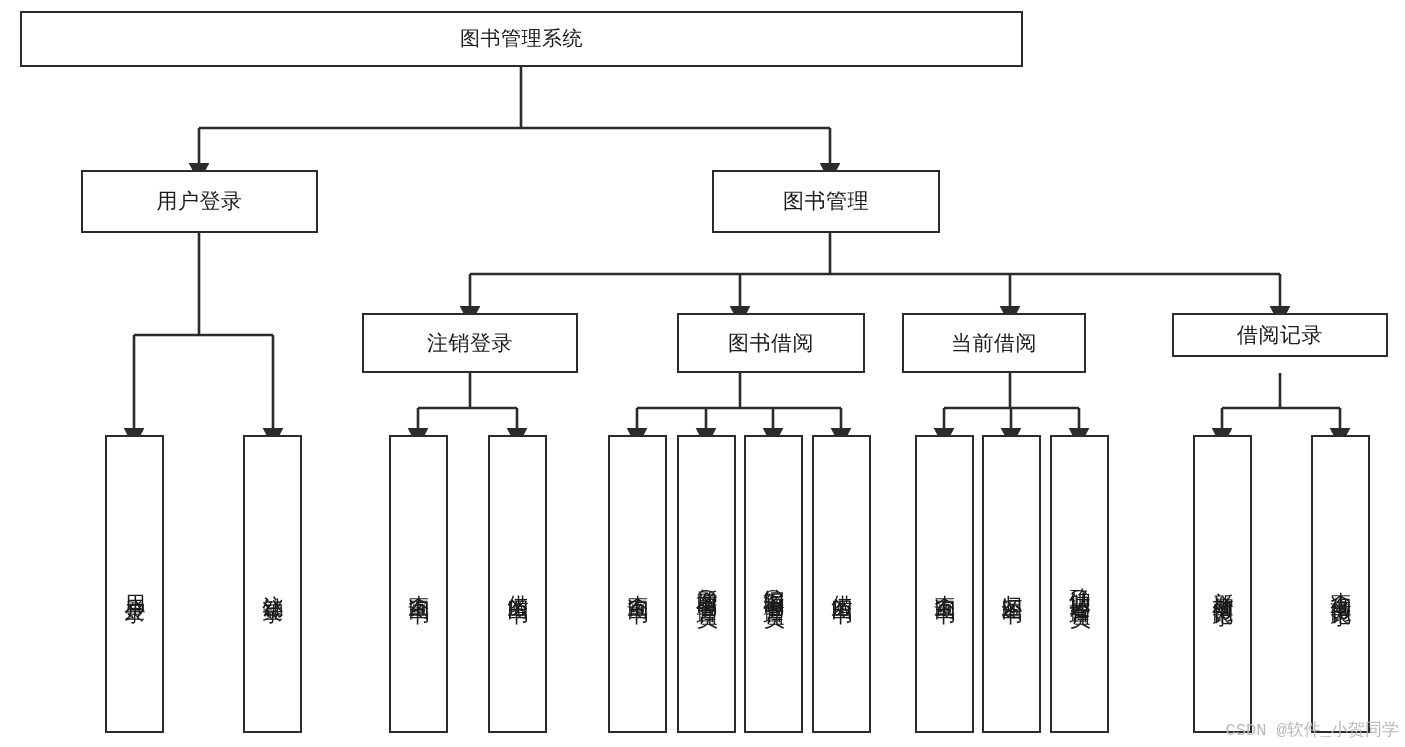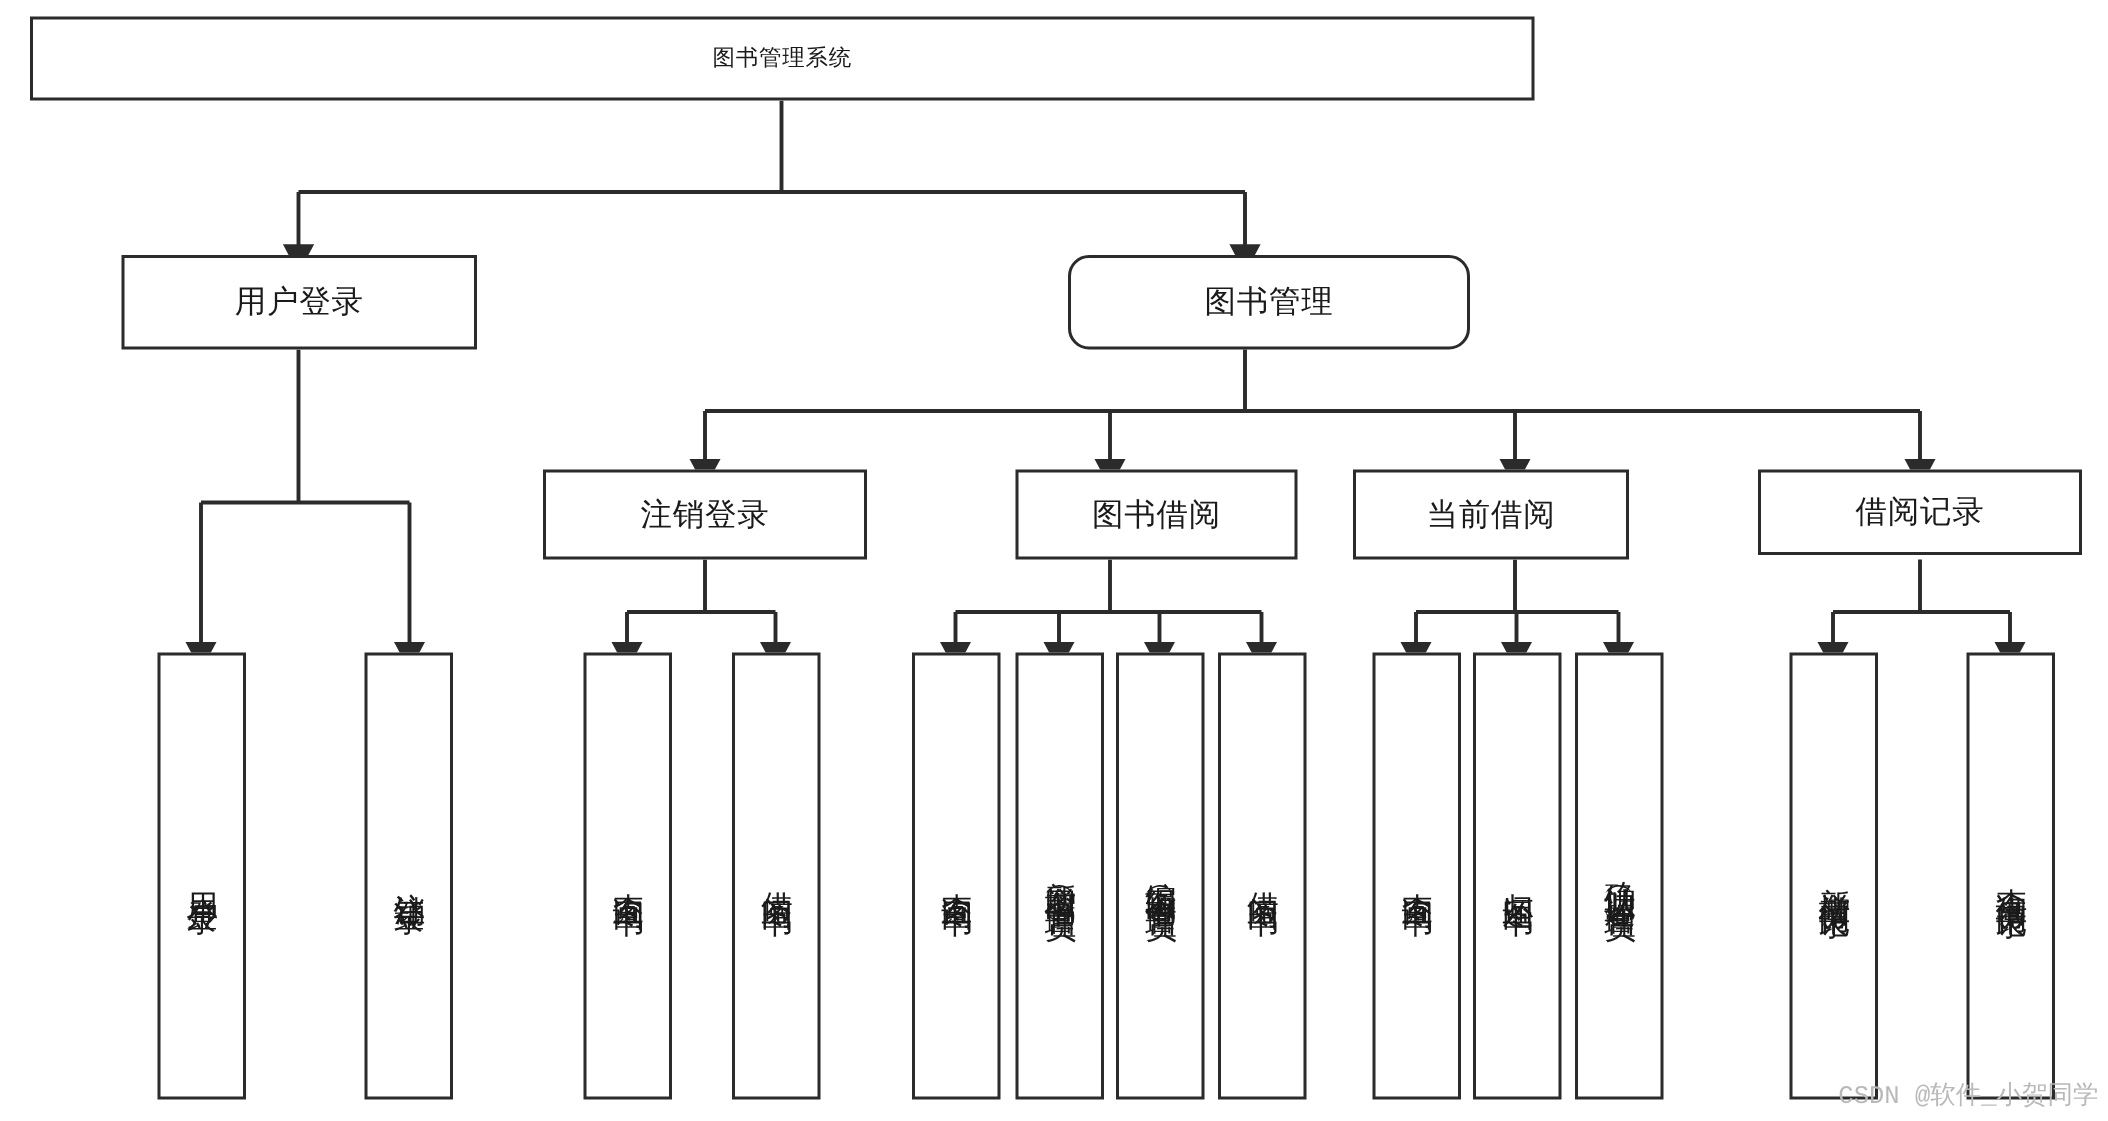--- a/index.html
+++ b/index.html
@@ -40,21 +40,21 @@
     display: block;
     text-align: center;
     line-height: 1.18;
     letter-spacing: 0.5px;
   }
   
   .node.horiz .lbl {
     font-size: 21px;
     white-space: nowrap;
   }
-  .node.root .lbl { font-size: 15px; text-align: center; }
+  .node.root .lbl { font-size: 20px; text-align: center; }
   
   .node.vert {
     align-items: center;
     justify-content: center;
     padding: 6px 0;
   }
   .node.vert .lbl {
     writing-mode: vertical-rl;
     text-orientation: upright;
     font-size: 21px;
@@ -130,34 +130,34 @@
     </g>
   </svg>
 
   <div class="node horiz root" style="left:20px; top:11px; width:1003px; height:56px;">
     <span class="lbl">图书管理系统</span>
   </div>
 
   <div class="node horiz" style="left:81px; top:170px; width:237px; height:63px;">
     <span class="lbl">用户登录</span>
   </div>
-  <div class="node horiz" style="left:712px; top:170px; width:268px; height:63px;border-radius:14px;">
+  <div class="node horiz" style="left:712px; top:170px; width:228px; height:63px;">
     <span class="lbl">图书管理</span>
   </div>
 
   <div class="node horiz" style="left:362px; top:313px; width:216px; height:60px;">
     <span class="lbl">注销登录</span>
   </div>
   <div class="node horiz" style="left:634px; top:313px; width:188px; height:60px;margin-left:43px;">
     <span class="lbl">图书借阅</span>
   </div>
   <div class="node horiz" style="left:902px; top:313px; width:184px; height:60px;">
     <span class="lbl">当前借阅</span>
   </div>
-  <div class="node horiz" style="left:1172px; top:313px; width:216px; height:57px;">
+  <div class="node horiz" style="left:1172px; top:313px; width:216px; height:44px;">
     <span class="lbl">借阅记录</span>
   </div>
 
   <div class="node vert" style="left:105px; top:435px; width:59px; height:298px;">
     <span class="lbl">用户登录</span>
   </div>
   <div class="node vert" style="left:243px; top:435px; width:59px; height:298px;">
     <span class="lbl">注销登录</span>
   </div>
 

